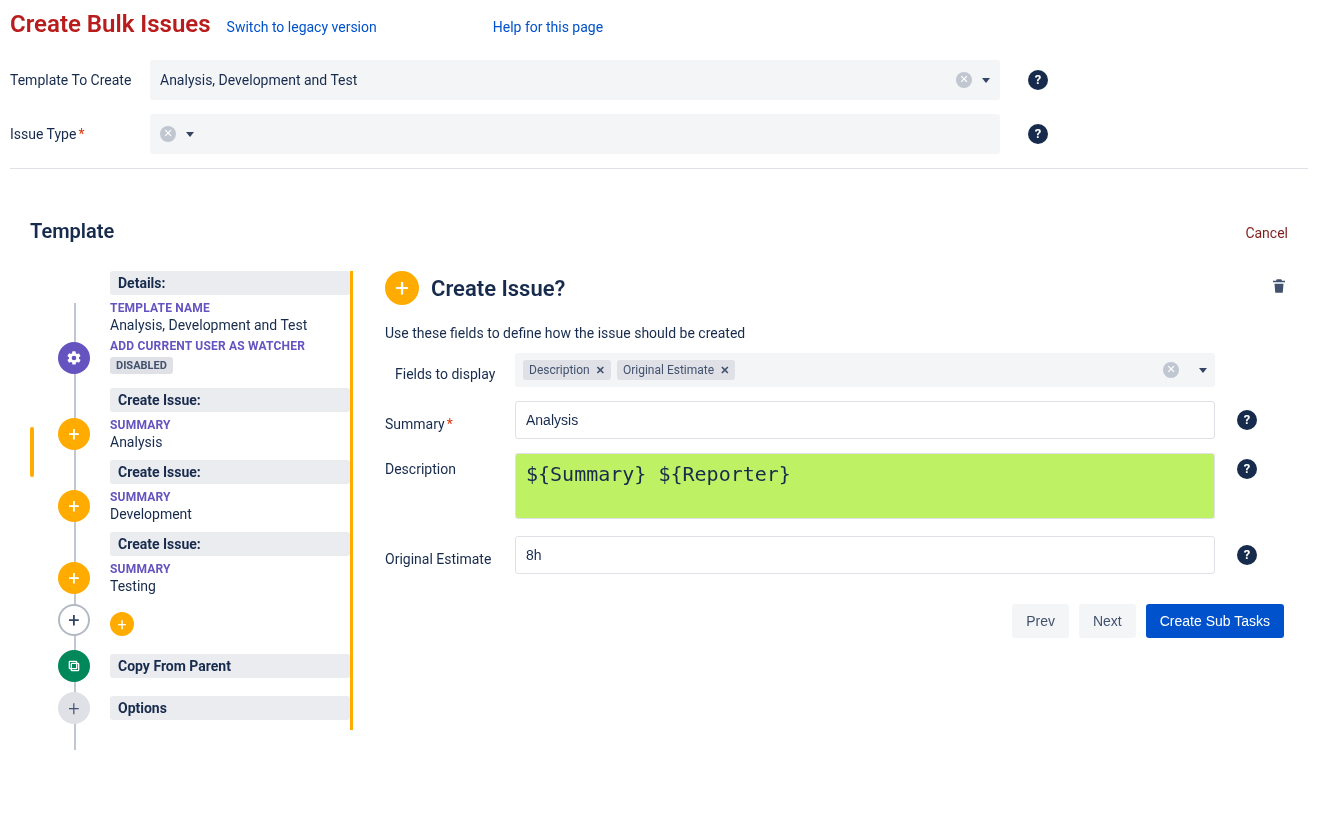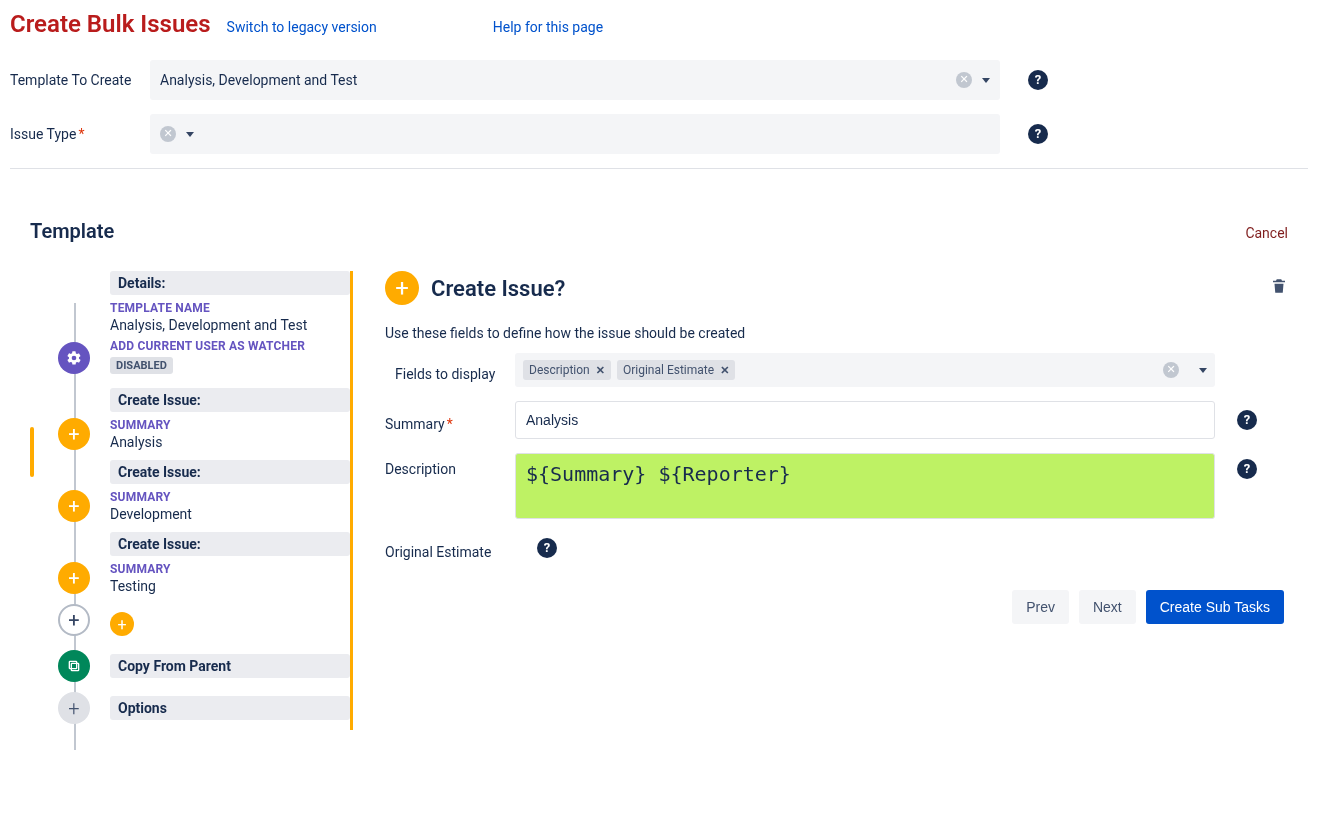--- a/index.html
+++ b/index.html
@@ -301,20 +301,23 @@
       <div class="field-row top">
         <div class="field-label">Description</div>
         <div class="field-control wide">
           <textarea class="textarea" style="">${Summary} ${Reporter}</textarea>
         </div>
         <span class="help-circle ms-help" style="margin-top:6px;">?</span>
       </div>
 
       <div class="field-row">
         <div class="field-label">Original Estimate</div>
+        <div class="field-control wide">
+          <input class="text-input" value="8h" style="">
+        </div>
         <span class="help-circle ms-help">?</span>
       </div>
 
       <div class="btn-row">
         <button class="btn light">Prev</button>
         <button class="btn light">Next</button>
         <button class="btn primary">Create Sub Tasks</button>
       </div>
     </div>
   </div>

